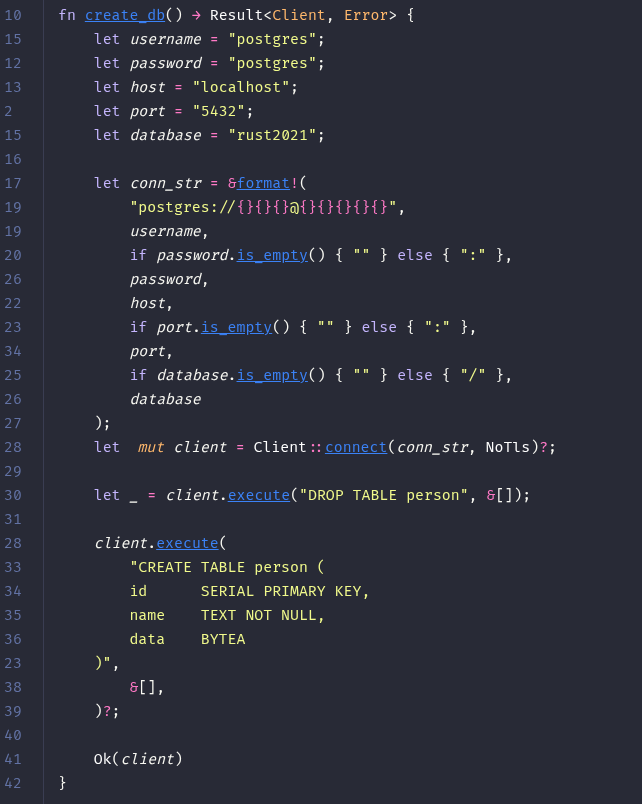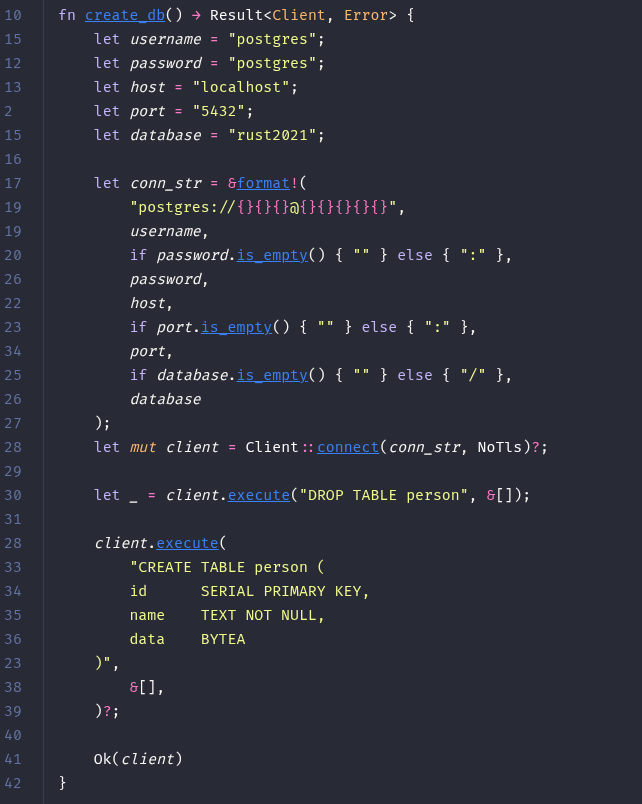--- a/index.html
+++ b/index.html
@@ -35,21 +35,21 @@
 
   .kw   { color: #c4b5fd; } 
   .fnname { color: #3b82f6; text-decoration: underline; } 
   .ty   { color: #ffb86c; } 
   .typegen { color: #ffffff; } 
   .var  { color: #f8f8f2; font-style: italic; } 
   .op   { color: #ff79c6; } 
   .pun  { color: #f8f8f2; } 
   .str  { color: #f1fa8c; } 
   .esc  { color: #ff79c6; }
-  .mutk { color: #ffb86c; font-style: italic; }
+  .mutk { color: #ffb86c; font-style: italic; margin-left: 8px; }
 </style>
 </head>
 <body>
 
 <div class="editor">
   <div class="gutter" id="gutter">
       <div>10</div>
       <div>15</div>
       <div>12</div>
       <div>13</div>

